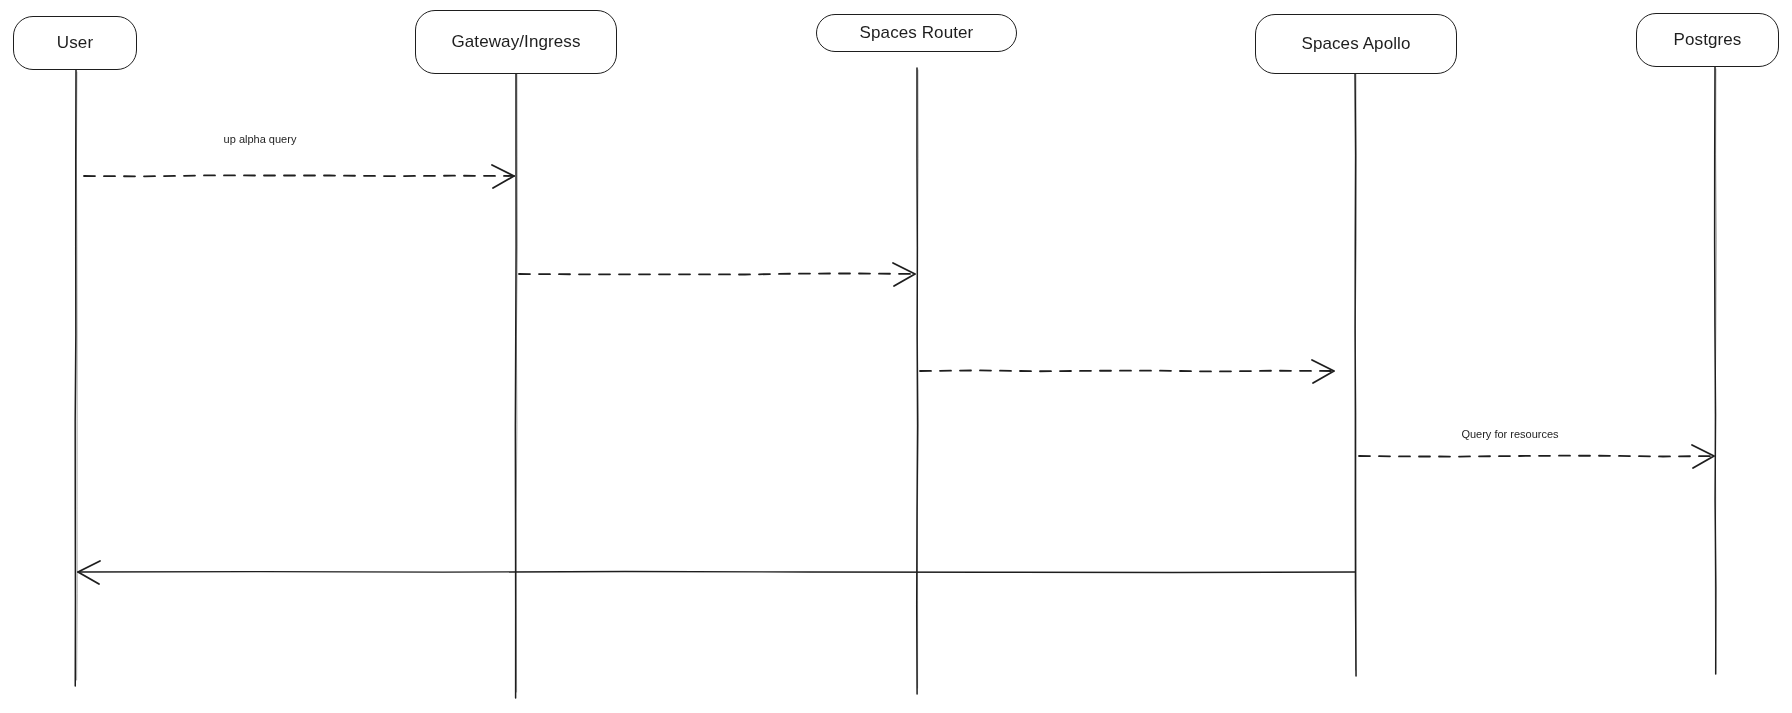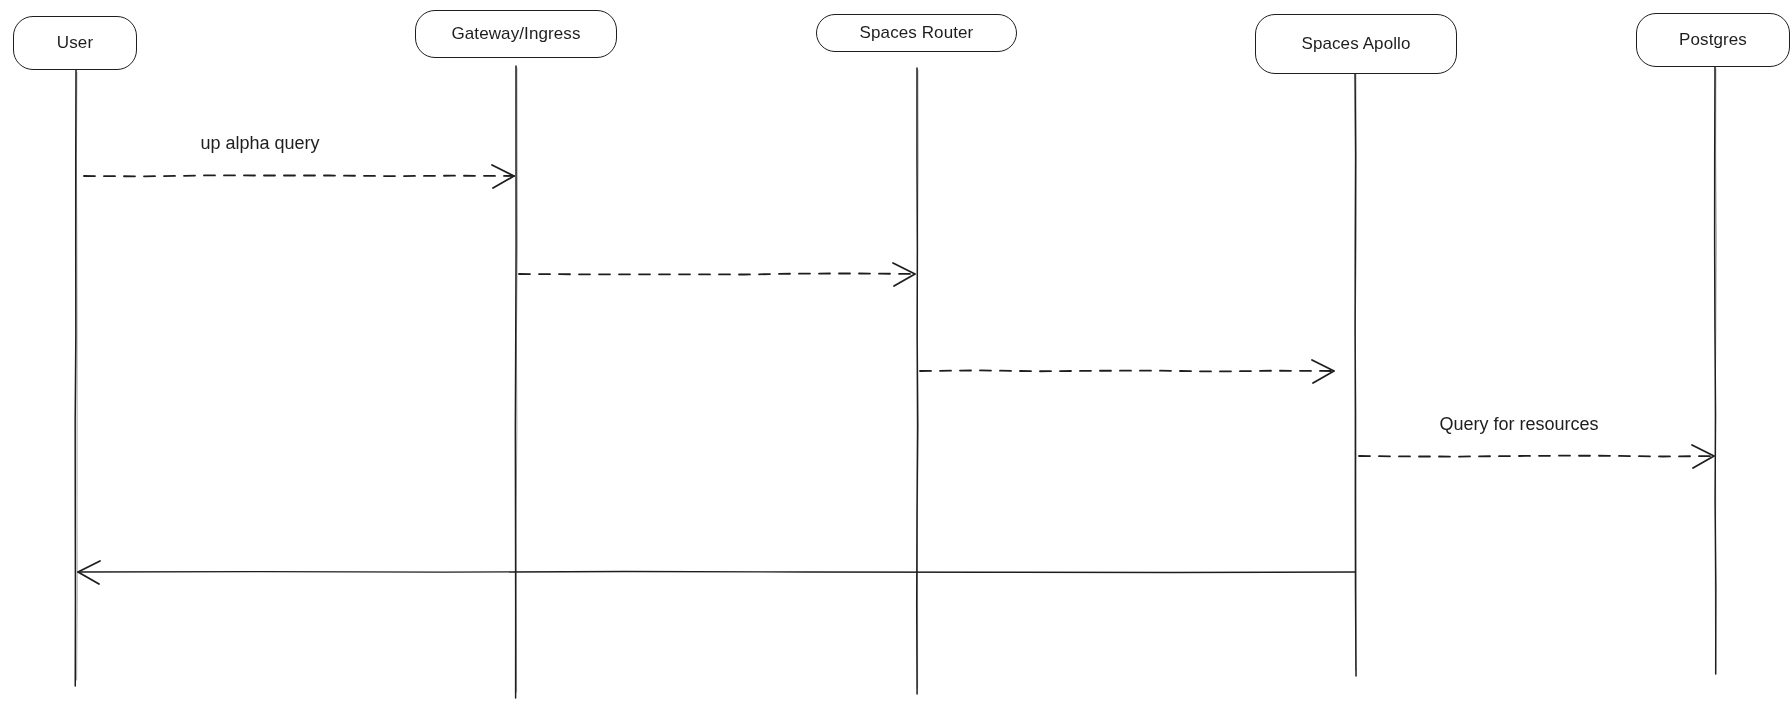--- a/index.html
+++ b/index.html
@@ -41,21 +41,21 @@
     font-family: "Liberation Sans", sans-serif;
     font-size: 17px;
     color: #1e1e1e;
     letter-spacing: 0.1px;
     white-space: nowrap;
     user-select: none;
   }
   .message-label {
     position: absolute;
     font-family: "Liberation Sans", sans-serif;
-    font-size: 18px;
+    font-size: 11px;
     color: #1e1e1e;
     white-space: nowrap;
     transform: translateX(-50%);
     background: #ffffff;
     padding: 0 4px;
     z-index: 4;
     user-select: none;
   }
 </style>
 </head>
@@ -87,31 +87,31 @@
         <path d="M 1692 445 L 1714 456 M 1693 468 L 1714 456" fill="none" stroke="#1e1e1e" stroke-width="1.8" stroke-linecap="round"></path>
         <path d="M 1355.00 572.00 L 1172.14 572.49 L 990.51 572.27 L 808.10 571.95 L 624.92 571.56 L 442.79 572.13 L 260.76 571.62 L 78.00 572.00" fill="none" stroke="#1e1e1e" stroke-width="1.4" stroke-linecap="round"></path>
         <path d="M 100 561 L 78 572 M 99 584 L 78 572" fill="none" stroke="#1e1e1e" stroke-width="1.8" stroke-linecap="round"></path>
       </g>
   </svg>
 
   <div id="participants-layer">
       <div class="participant-box" style="left: 13px; top: 16px; width: 124px; height: 54px;">
         <span class="participant-label">User</span>
       </div>
-      <div class="participant-box" style="left: 415px; top: 10px; width: 202px; height: 48px;">
+      <div class="participant-box" style="left: 415px; top: 10px; width: 202px; height: 64px;">
         <span class="participant-label">Gateway/Ingress</span>
       </div>
       <div class="participant-box" style="left: 816px; top: 14px; width: 201px; height: 38px;">
         <span class="participant-label">Spaces Router</span>
       </div>
       <div class="participant-box" style="left: 1255px; top: 14px; width: 202px; height: 60px;">
         <span class="participant-label">Spaces Apollo</span>
       </div>
-      <div class="participant-box" style="left: 1636px; top: 13px; width: 154px; height: 54px;">
+      <div class="participant-box" style="left: 1636px; top: 13px; width: 143px; height: 54px;">
         <span class="participant-label">Postgres</span>
       </div>
     </div>
   <div id="labels-layer">
       <div class="message-label" style="left: 260px; top: 133px;">up alpha query</div>
-      <div class="message-label" style="left: 1510px; top: 414px; margin-left: 9px;">Query for resources</div>
+      <div class="message-label" style="left: 1510px; top: 428px;">Query for resources</div>
     </div>
 
 </div>
 
 </body></html>

